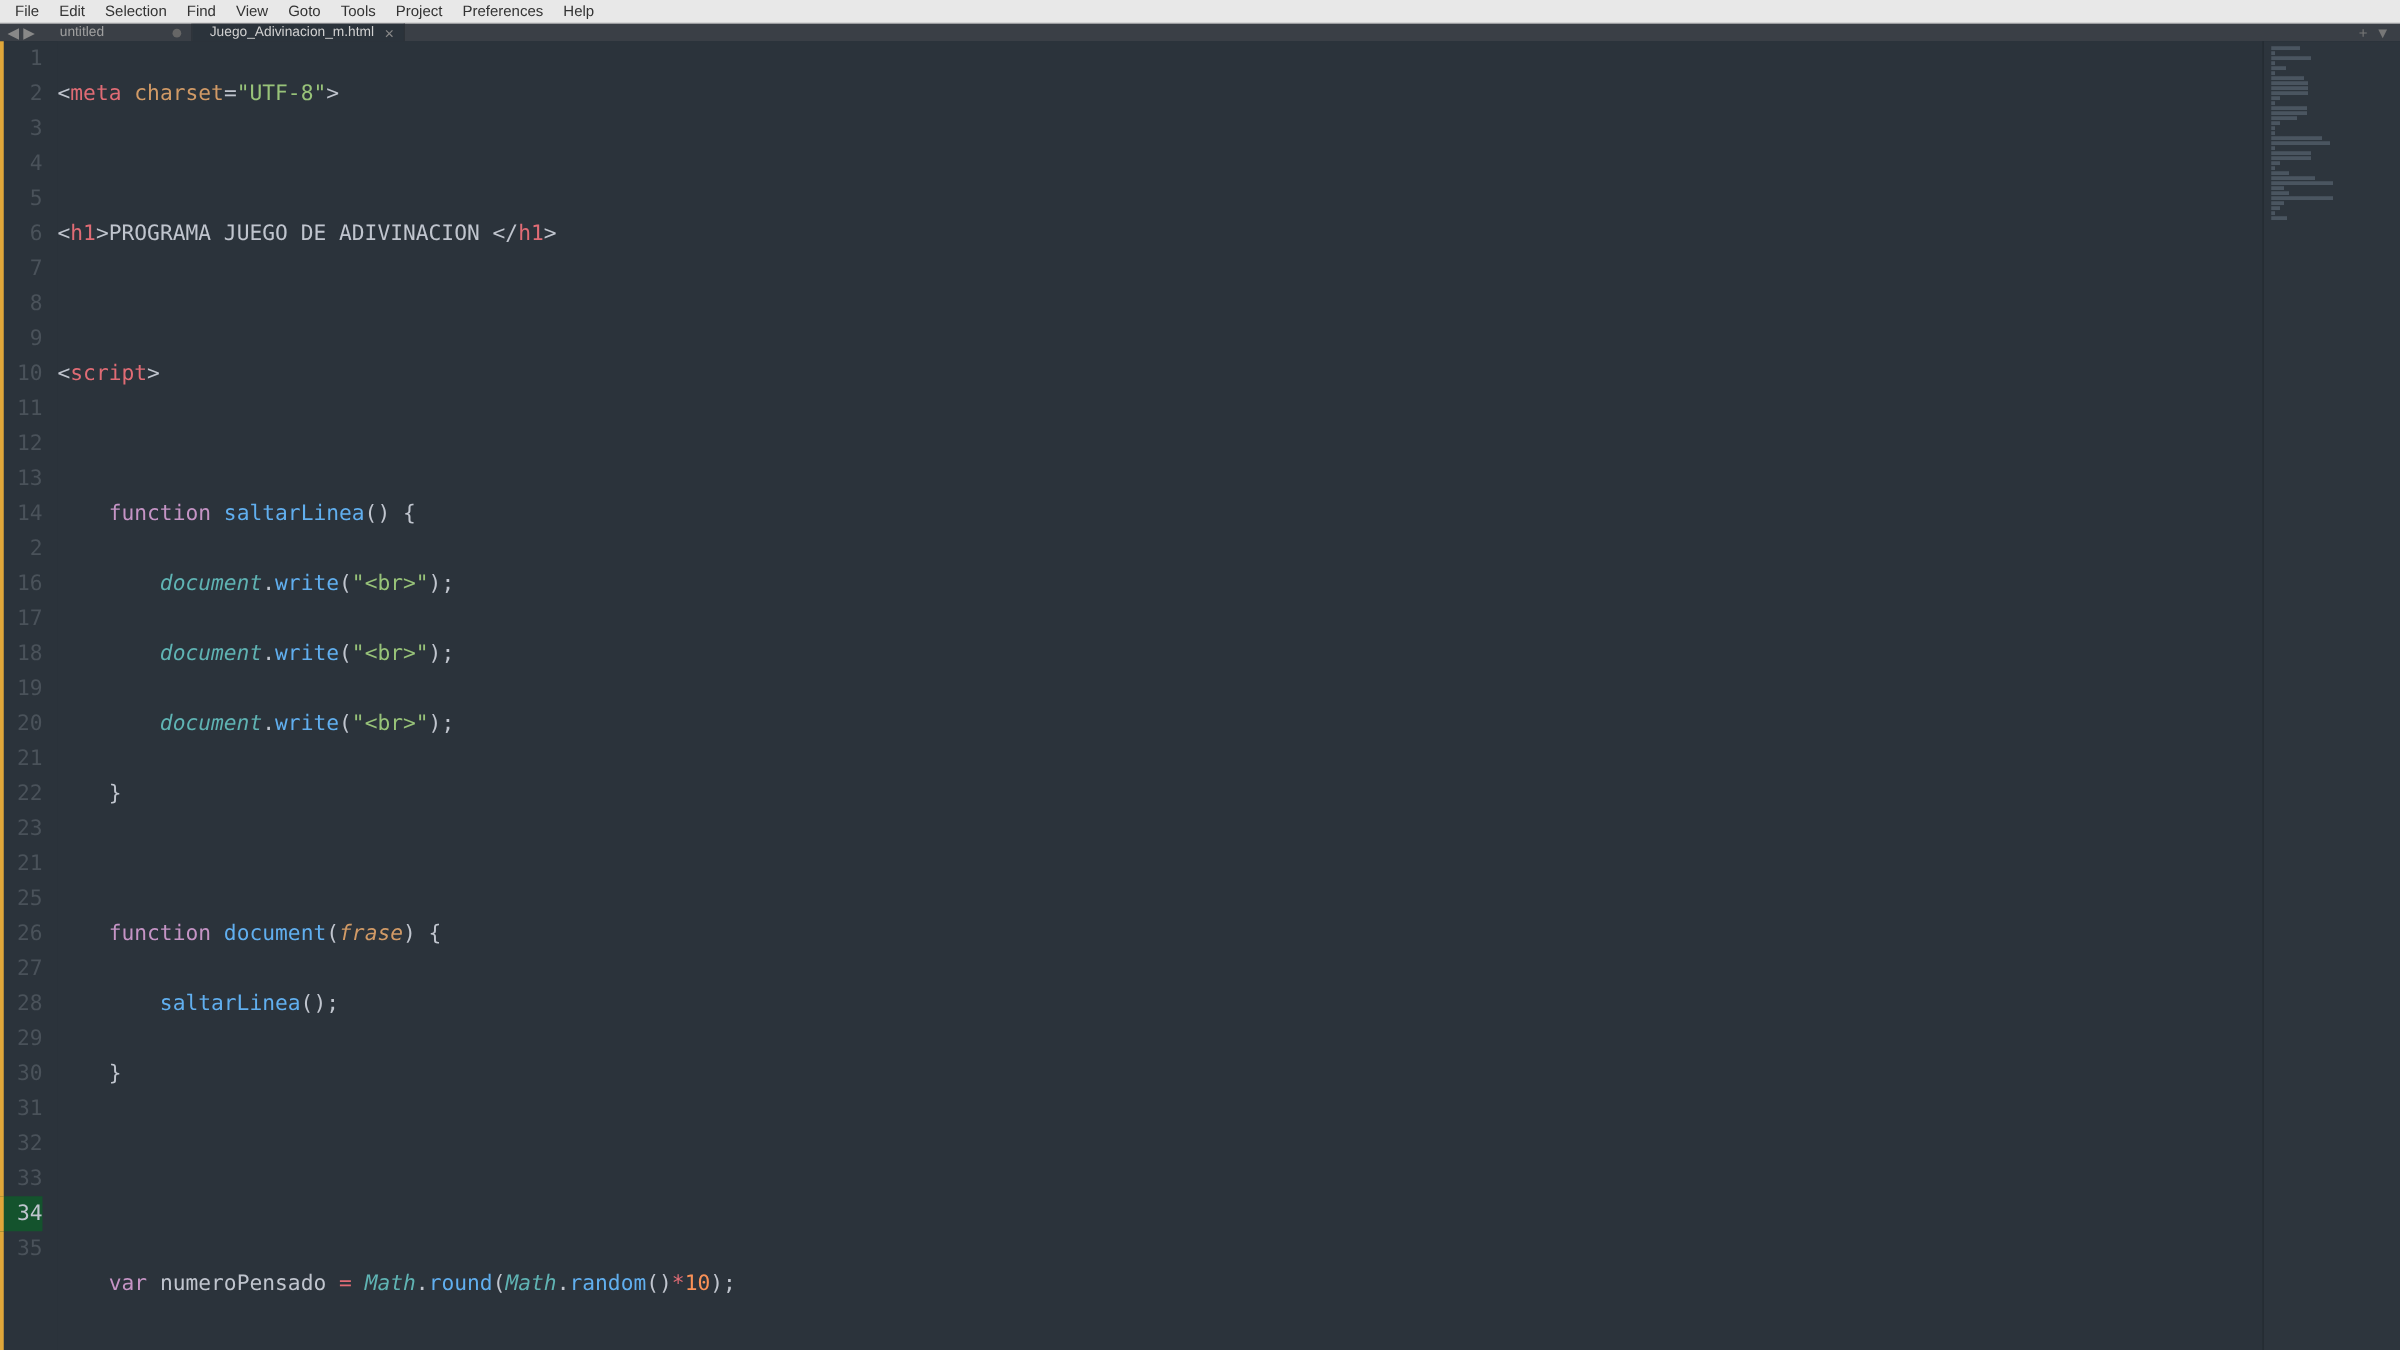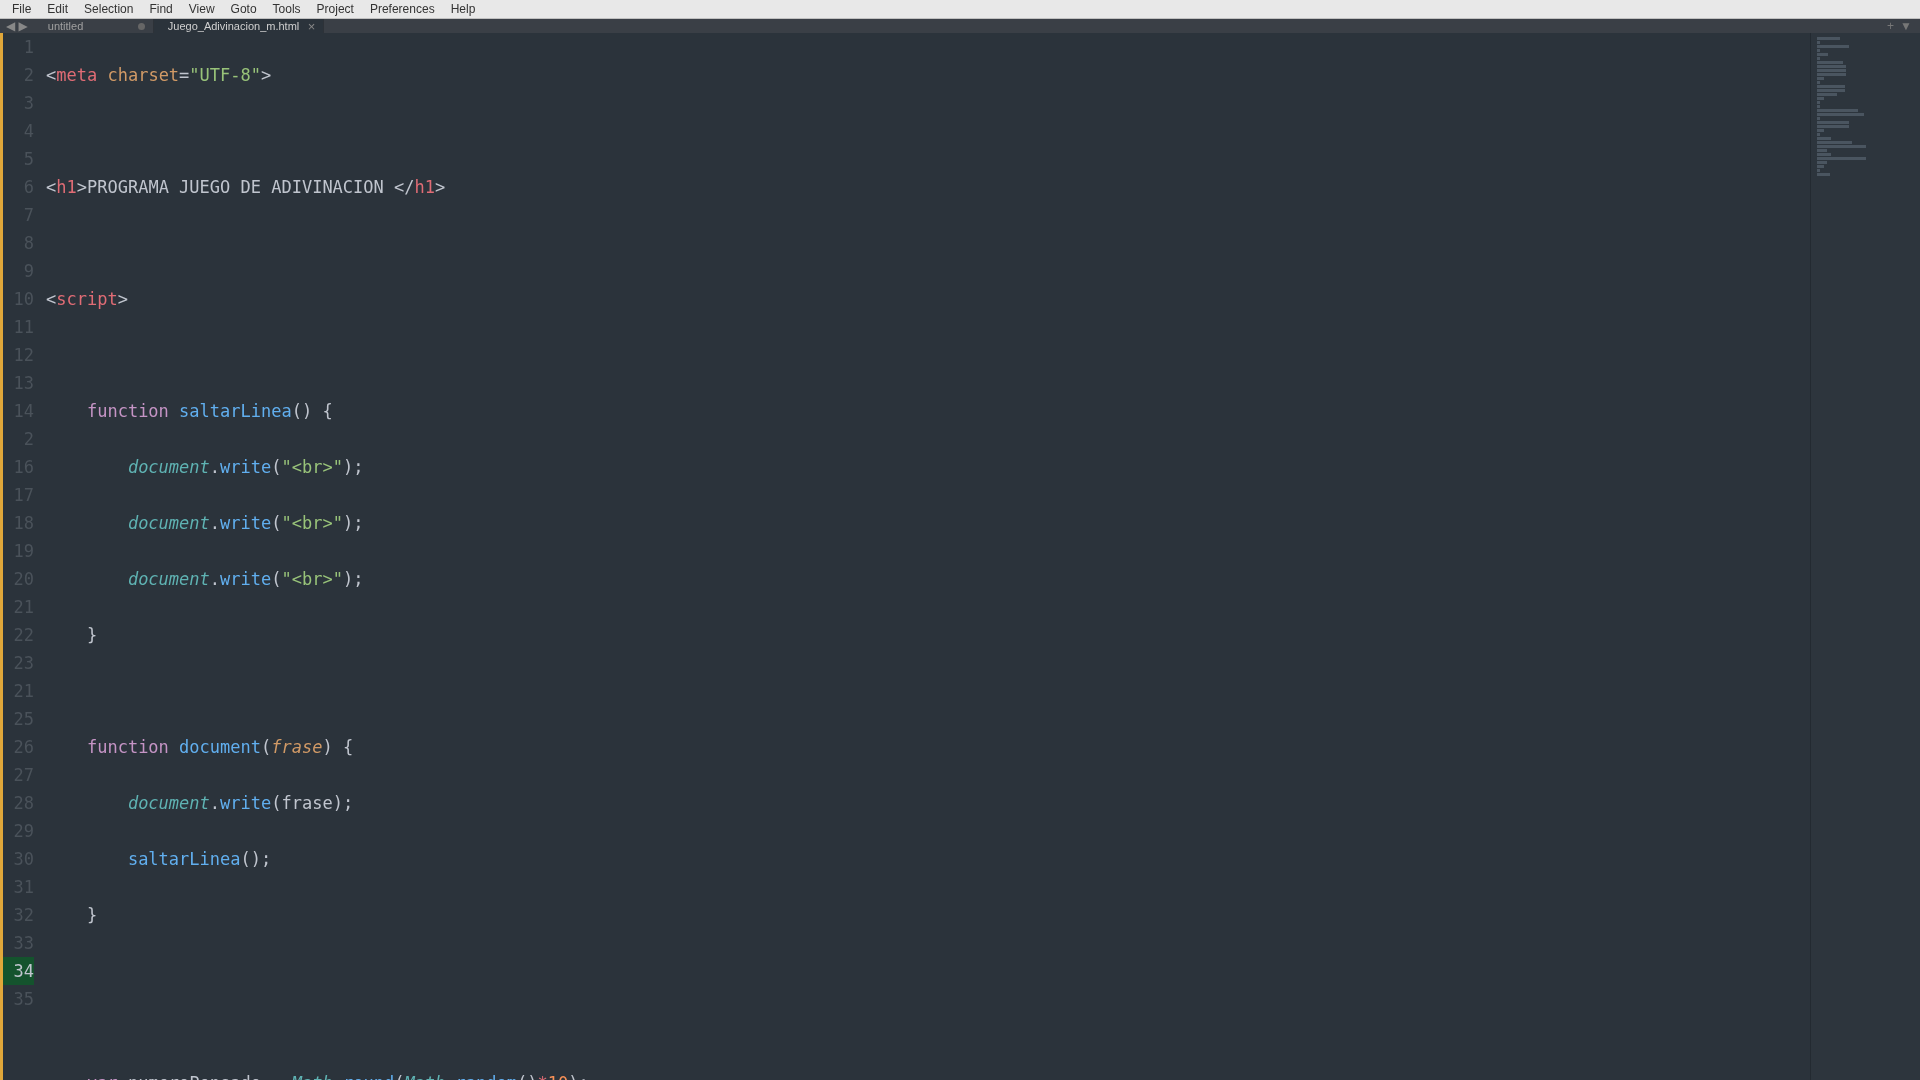--- a/index.html
+++ b/index.html
@@ -201,21 +201,20 @@
 <div class="ln"></div>
 <div class="ln"><span class="c-pun">&lt;</span><span class="c-tag">script</span><span class="c-pun">&gt;</span></div>
 <div class="ln"></div>
 <div class="ln">    <span class="c-kw">function</span> <span class="c-fn">saltarLinea</span><span class="c-pun">() {</span></div>
 <div class="ln">        <span class="c-obj">document</span><span class="c-pun">.</span><span class="c-prop">write</span><span class="c-pun">(</span><span class="c-str">"&lt;br&gt;"</span><span class="c-pun">);</span></div>
 <div class="ln">        <span class="c-obj">document</span><span class="c-pun">.</span><span class="c-prop">write</span><span class="c-pun">(</span><span class="c-str">"&lt;br&gt;"</span><span class="c-pun">);</span></div>
 <div class="ln">        <span class="c-obj">document</span><span class="c-pun">.</span><span class="c-prop">write</span><span class="c-pun">(</span><span class="c-str">"&lt;br&gt;"</span><span class="c-pun">);</span></div>
 <div class="ln">    <span class="c-pun">}</span></div>
 <div class="ln"></div>
 <div class="ln">    <span class="c-kw">function</span> <span class="c-fn">document</span><span class="c-pun">(</span><span class="c-param">frase</span><span class="c-pun">) {</span></div>
-<div class="ln">        <span class="c-obj">document</span><span class="c-pun">.</span><span class="c-prop">write</span><span class="c-pun">(</span><span class="c-var">frase</span><span class="c-pun">);</span></div>
 <div class="ln">        <span class="c-fn">saltarLinea</span><span class="c-pun">();</span></div>
 <div class="ln">    <span class="c-pun">}</span></div>
 <div class="ln"></div>
 <div class="ln"></div>
 <div class="ln">    <span class="c-kw">var</span> <span class="c-var">numeroPensado</span> <span class="c-op">=</span> <span class="c-obj">Math</span><span class="c-pun">.</span><span class="c-prop">round</span><span class="c-pun">(</span><span class="c-obj">Math</span><span class="c-pun">.</span><span class="c-prop">random</span><span class="c-pun">()</span><span class="c-op">*</span><span class="c-num">10</span><span class="c-pun">);</span></div>
 
 
 
 
 

